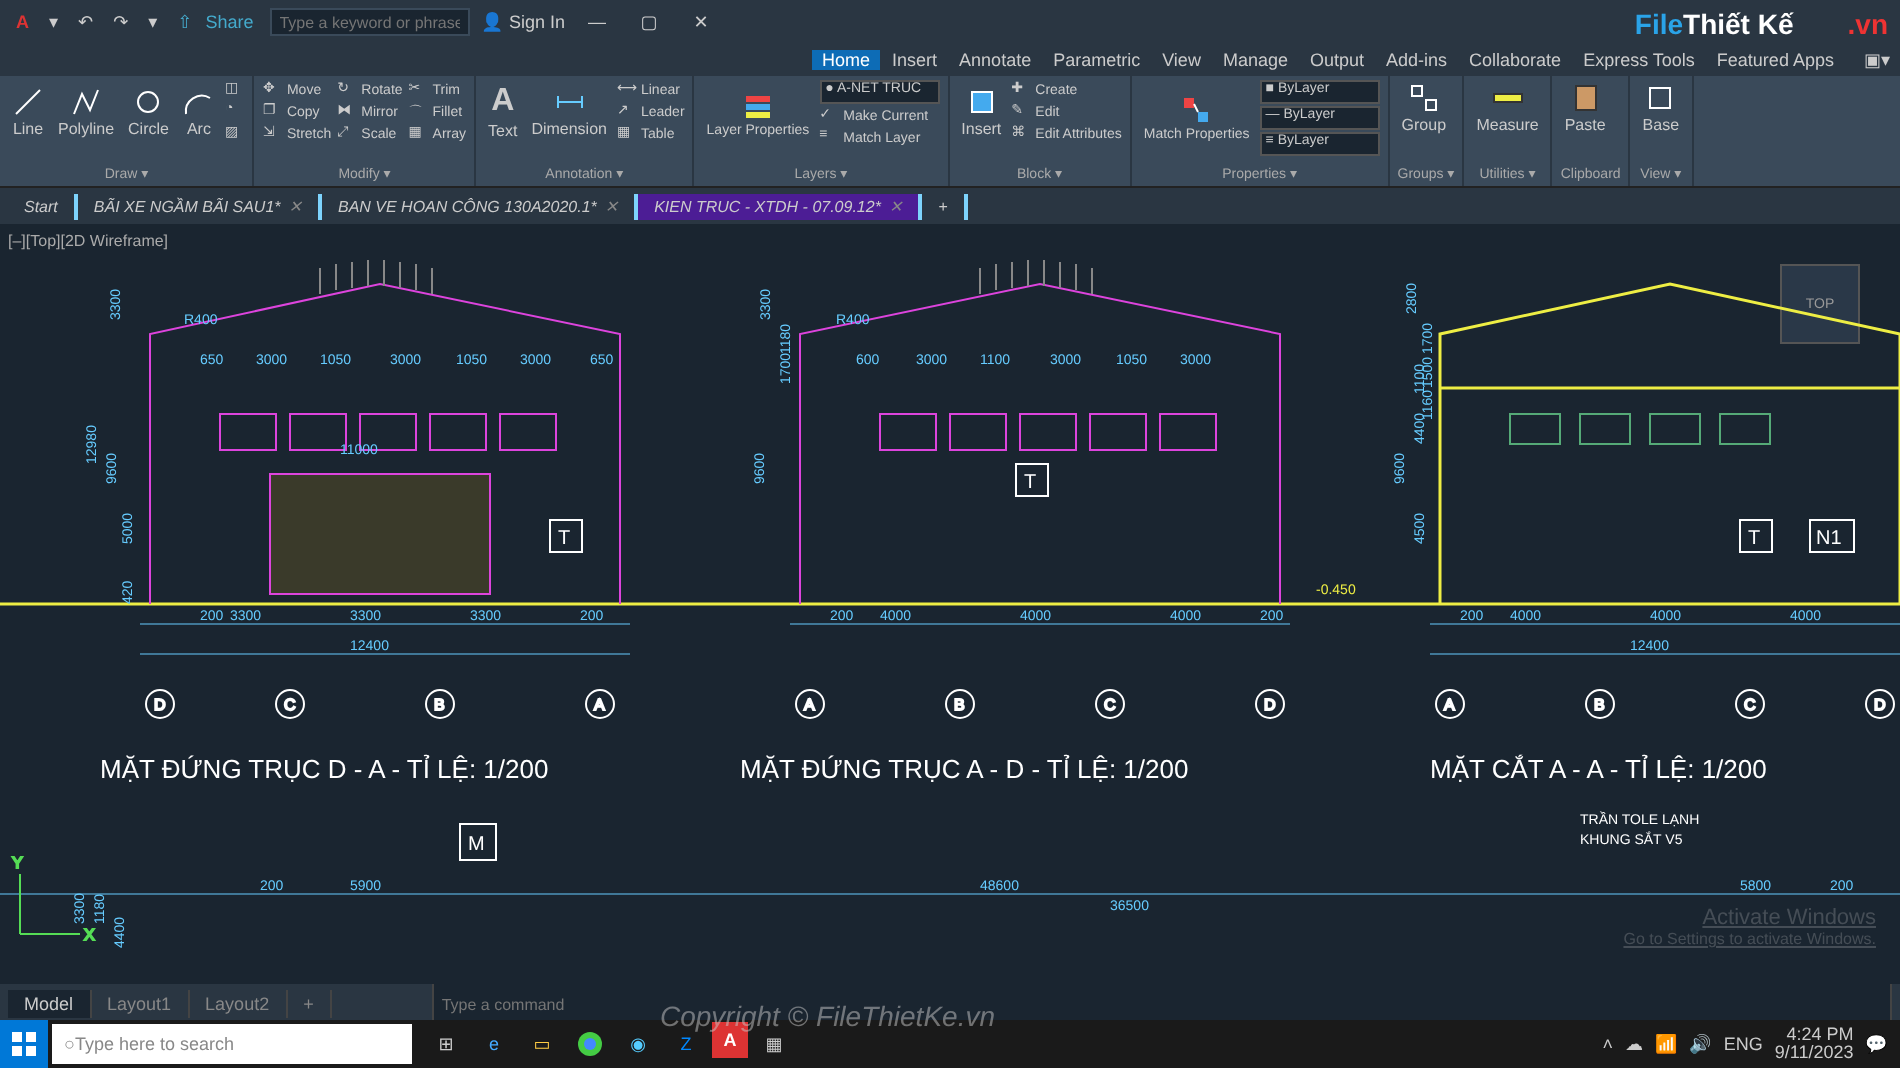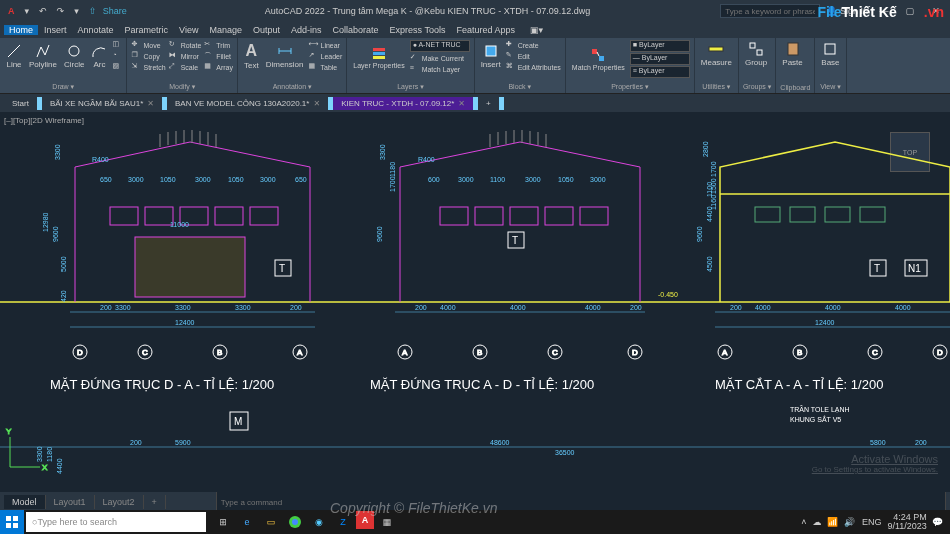--- a/index.html
+++ b/index.html
@@ -8,40 +8,40 @@
 
 .titlebar { height: 22px; background: #2a3642; display: flex; align-items: center; font-size: 9px; color: #ccc; }
 .titlebar .appmenu { display: flex; gap: 2px; margin-left: 4px; }
 .titlebar .appmenu span { padding: 0 4px; cursor: pointer; }
 .titlebar .title { flex: 1; text-align: center; font-size: 9px; }
 .titlebar .right { display: flex; align-items: center; gap: 6px; margin-right: 4px; }
 .titlebar .search { background: #1a2530; border: 1px solid #3a4a5a; width: 100px; height: 14px; color: #888; font-size: 8px; padding: 0 4px; }
 .winbtn { width: 20px; text-align: center; }
 
 
-.menubar { height: 16px; background: #2a3642; display: flex; align-items: center; font-size: 9px; color: #ccc; padding-left: 4px; gap: 1px; }
+.menubar { height: 16px; background: #2a3642; display: flex; align-items: center; font-size: 9px; color: #ccc; padding-left: 4px; gap: 1px; justify-content: flex-end; }
 .menubar span { padding: 0 5px; cursor: pointer; }
 .menubar .active { background: #0d6cb6; color: #fff; }
 
 
 .ribbon { height: 56px; background: #3a4a5a; display: flex; align-items: stretch; font-size: 8px; color: #ccc; border-bottom: 1px solid #222; }
 .ribbon-group { border-right: 1px solid #2a3642; padding: 2px 4px; display: flex; flex-direction: column; justify-content: space-between; }
 .ribbon-group .icons { display: flex; align-items: center; gap: 3px; }
 .ribbon-group .label { font-size: 7px; text-align: center; color: #aaa; margin-top: 1px; }
 .rbtn { display: flex; flex-direction: column; align-items: center; gap: 1px; cursor: pointer; padding: 1px 2px; }
 .rbtn svg, .rbtn .ico { width: 16px; height: 16px; }
 .rbtn-sm { font-size: 7px; display: flex; align-items: center; gap: 2px; cursor: pointer; }
 .rbtn-sm .ico { width: 10px; height: 10px; display: inline-block; }
 .rcol { display: flex; flex-direction: column; gap: 1px; }
 .layer-dd { background: #1a2530; border: 1px solid #555; width: 60px; height: 12px; font-size: 7px; padding-left: 2px; }
 .ribbon .collapse-label { font-size: 7px; }
 
 
 .filetabs { height: 18px; background: #2a3642; display: flex; align-items: center; font-size: 8px; color: #ccc; padding-left: 4px; }
-.filetabs .tab { padding: 2px 8px; border-right: 5px solid #7dd3fc; display: flex; align-items: flex-end; gap: 4px; cursor: pointer; }
+.filetabs .tab { padding: 2px 8px; border-right: 2px solid #7dd3fc; display: flex; align-items: flex-end; gap: 4px; cursor: pointer; font-style: italic; }
 .filetabs .tab.active { background: #4c1d95; }
 .filetabs .close { font-size: 8px; color: #888; }
 
 
 .canvas { position: relative; background: #1a2530; height: 380px; overflow: hidden; }
 .canvas svg { position: absolute; top: 0; left: 0; }
 .viewcube { position: absolute; top: 20px; right: 20px; width: 40px; height: 40px; background: #2a3848; border: 1px solid #555; color: #999; font-size: 7px; display: flex; align-items: center; justify-content: center; }
 .viewcube::before { content: "TOP"; }
 .drawing-title { position: absolute; color: #fff; font-size: 13px; font-family: Arial; }
 
@@ -75,21 +75,20 @@
 
 <div class="titlebar">
   <div class="appmenu">
     <span style="color:#d33;font-weight:bold">A</span>
     <span>▾</span>
     <span>↶</span>
     <span>↷</span>
     <span>▾</span>
     <span style="color:#4ac">⇧ <span>Share</span></span>
   </div>
-  <div class="title">AutoCAD 2022 - Trung tâm Mega K - @Kebu   KIEN TRUC - XTDH - 07.09.12.dwg</div>
   <div class="right">
     <input class="search" placeholder="Type a keyword or phrase" style="">
     <span>👤 <span>Sign In</span></span>
     <span class="winbtn">—</span>
     <span class="winbtn">▢</span>
     <span class="winbtn">✕</span>
   </div>
 </div>
 
 <div class="menubar">
@@ -296,39 +295,39 @@
         <div class="layer-dd">≡ <span>ByLayer</span></div>
       </div>
     </div>
     <div class="label">Properties ▾</div>
   </div>
 
   <div class="ribbon-group">
     <div class="icons">
         <div class="rbtn">
           <svg viewBox="0 0 16 16">
-            <rect x="1" y="6" width="14" height="4" fill="#ee4" stroke="#333"></rect>
-          </svg>
-          <span>Measure</span>
-        </div>
-      </div>
-    <div class="label">Utilities ▾</div>
-  </div>
-
-  <div class="ribbon-group">
-    <div class="icons">
-        <div class="rbtn">
-          <svg viewBox="0 0 16 16">
             <rect x="2" y="2" width="5" height="5" stroke="#fff" fill="none"></rect>
             <rect x="9" y="9" width="5" height="5" stroke="#fff" fill="none"></rect>
           </svg>
           <span>Group</span>
         </div>
       </div>
     <div class="label">Groups ▾</div>
+  </div>
+
+  <div class="ribbon-group">
+    <div class="icons">
+        <div class="rbtn">
+          <svg viewBox="0 0 16 16">
+            <rect x="1" y="6" width="14" height="4" fill="#ee4" stroke="#333"></rect>
+          </svg>
+          <span>Measure</span>
+        </div>
+      </div>
+    <div class="label">Utilities ▾</div>
   </div>
 
   <div class="ribbon-group">
     <div class="icons">
         <div class="rbtn">
           <svg viewBox="0 0 16 16">
             <rect x="3" y="2" width="10" height="12" fill="#c96" stroke="#333"></rect>
           </svg>
           <span>Paste</span>
         </div>
@@ -351,21 +350,21 @@
 
 <div class="filetabs">
   <div class="tab">
       <span>Start</span>
     </div>
   <div class="tab">
       <span>BÃI XE NGẦM BÃI SAU1*</span>
       <span class="close">✕</span>
     </div>
   <div class="tab">
-      <span>BAN VE MODEL CÔNG 130A2020.1*</span>
+      <span>BAN VE HOAN CÔNG 130A2020.1*</span>
       <span class="close">✕</span>
     </div>
   <div class="tab active">
       <span>KIEN TRUC - XTDH - 07.09.12*</span>
       <span class="close">✕</span>
     </div>
   <div class="tab">+</div>
 </div>
 
 <div class="canvas">

